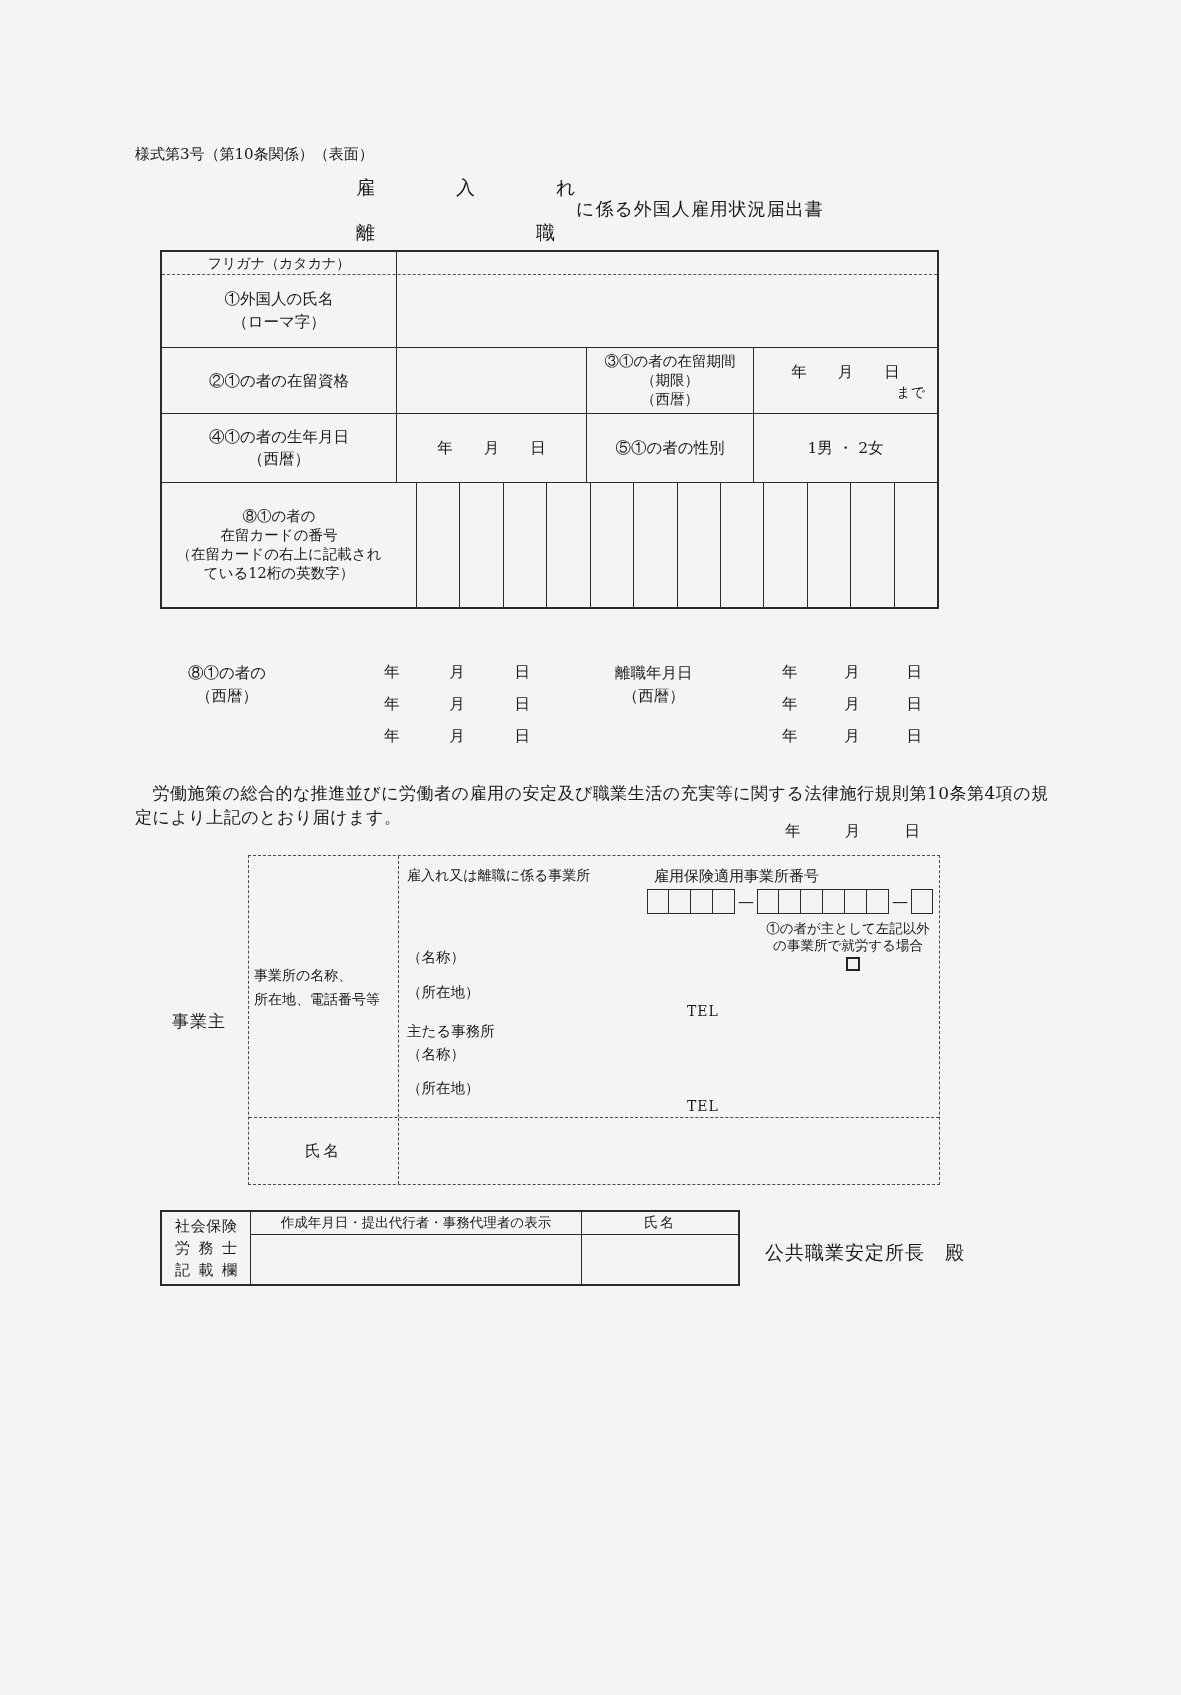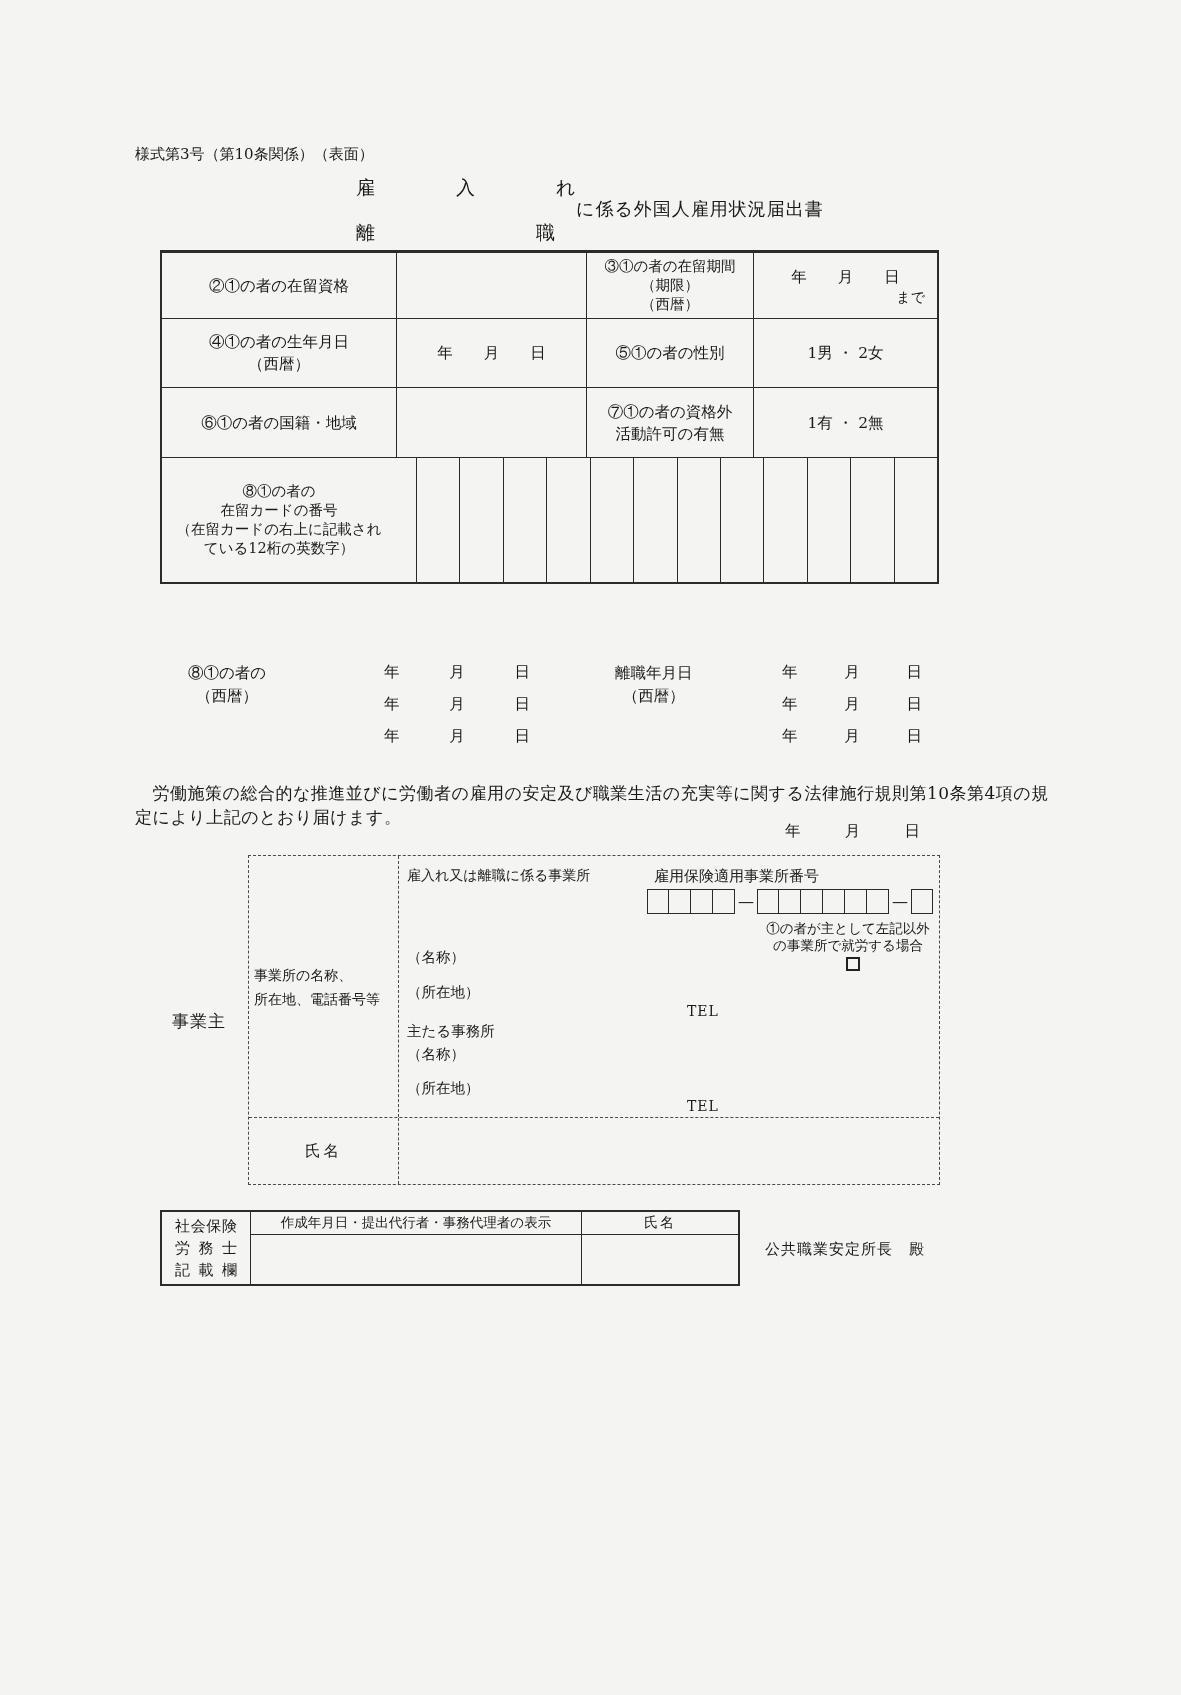--- a/index.html
+++ b/index.html
@@ -74,35 +74,46 @@
   .sr-table { border:2px solid #2b2b2b; display:flex; }
   .sr-left { width:89px; border-right:1px solid #2b2b2b; display:flex; flex-direction:column; justify-content:center; align-items:center; gap:1px; font-size:15px; line-height:21px; }
   .sr-left div { width:62px; text-align:justify; text-align-last:justify; }
   .sr-right { flex:1; display:flex; flex-direction:column; }
   .sr-header { height:23px; border-bottom:1px solid #2b2b2b; display:flex; }
   .sr-h1 { width:330px; display:flex; align-items:center; justify-content:center; font-size:13.5px; }
   .sr-h2 { flex:1; border-left:1px solid #2b2b2b; display:flex; align-items:center; justify-content:center; font-size:14px; letter-spacing:2px; }
   .sr-body { flex:1; display:flex; }
   .sr-b1 { width:330px; }
   .sr-b2 { flex:1; border-left:1px solid #2b2b2b; }
-  .closing { font-size:15px; letter-spacing:1px; }
+  .closing { font-size:19px; letter-spacing:1px; }
 </style>
 </head>
 <body>
 
 <div class="page">
 
   <div class="abs form-label" style="left:135px; top:145px;">様式第3号（第10条関係）（表面）</div>
 
   <div class="abs title-hire" style="left:356px; top:175px;">雇　　　　入　　　　れ</div>
   <div class="abs title-suffix" style="left:576px; top:197px;">に係る外国人雇用状況届出書</div>
   <div class="abs title-leave" style="left:356px; top:220px;">離　　　　　　　　職</div>
 
   <div class="main-table">
 
+    <div class="mt-row first" style="height:95px;">
+      <div class="mt-c nol c1 cA1">
+        <div class="furigana">フリガナ（カタカナ）</div>
+        <div class="name-label">
+          <div>①外国人の氏名</div>
+          <div>（ローマ字）</div>
+        </div>
+      </div>
+      <div class="mt-c c4"></div>
+      <div class="dash-h" style="top:22px;"></div>
+    </div>
 
     <div class="mt-row" style="height:66px;">
       <div class="mt-c nol c1">
         <span>②①の者の在留資格</span>
       </div>
       <div class="mt-c c2"></div>
       <div class="mt-c c3 small">
         <div>③①の者の在留期間</div>
         <div>（期限）</div>
         <div>（西暦）</div>
@@ -122,33 +133,20 @@
         <div class="ymd">年　　月　　日</div>
       </div>
       <div class="mt-c c3">
         <span>⑤①の者の性別</span>
       </div>
       <div class="mt-c c4">
         <span>1男 ・ 2女</span>
       </div>
     </div>
 
-    <div class="mt-row" style="height:70px;">
-      <div class="mt-c nol c1">
-        <span>⑥①の者の国籍・地域</span>
-      </div>
-      <div class="mt-c c2"></div>
-      <div class="mt-c c3">
-        <div>⑦①の者の資格外</div>
-        <div>活動許可の有無</div>
-      </div>
-      <div class="mt-c c4">
-        <span>1有 ・ 2無</span>
-      </div>
-    </div>
 
     <div class="mt-row" style="height:125px;gap:20px;">
       <div class="mt-c nol c1 small">
         <div>⑧①の者の</div>
         <div>在留カードの番号</div>
         <div>（在留カードの右上に記載され</div>
         <div>ている12桁の英数字）</div>
       </div>
       <div class="mt-c c4 card-area">
         <div class="card-box"></div>

